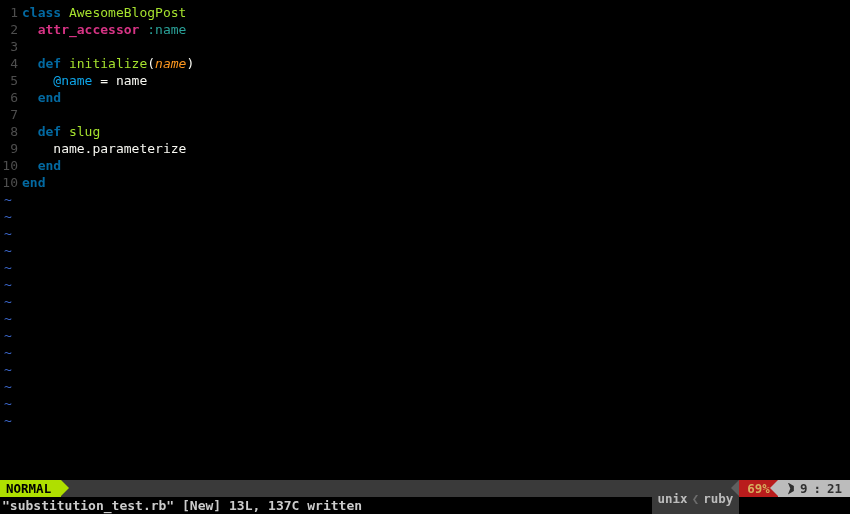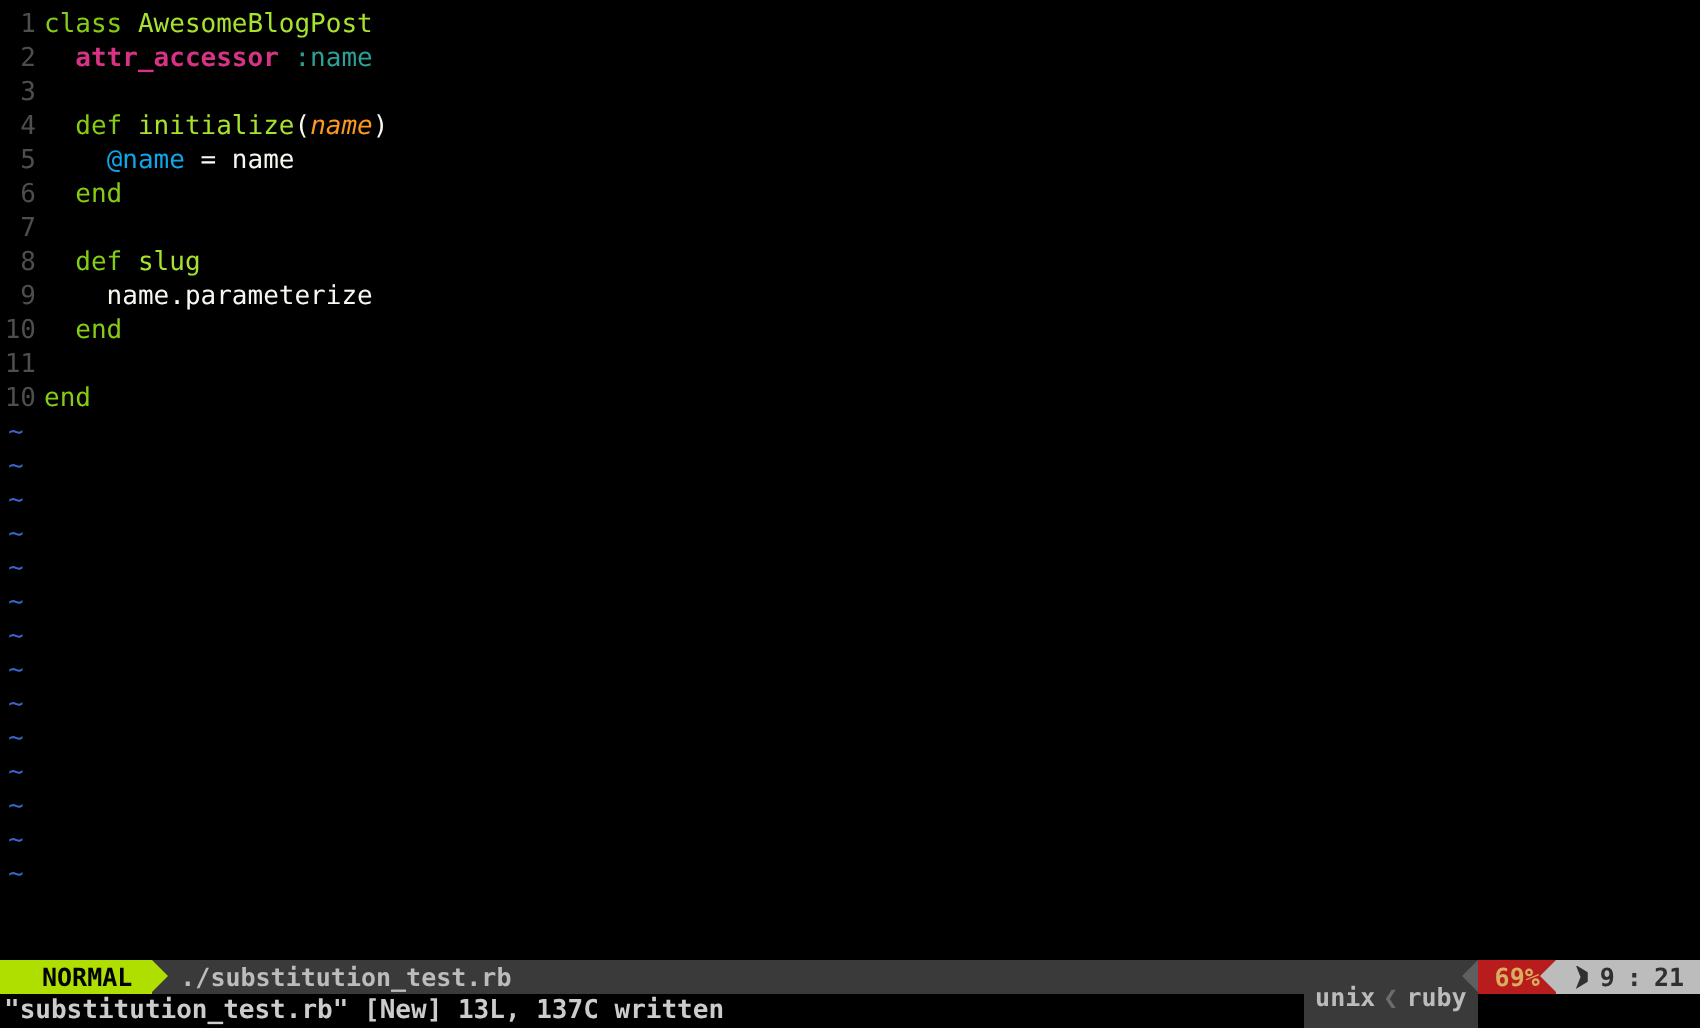--- a/index.html
+++ b/index.html
@@ -39,21 +39,21 @@
     user-select: none;
   }
   .code {
     flex: 1;
     white-space: pre;
   }
   .tilde {
     color: #3a65c7;
     padding-left: 4px;
   }
-  .kw { color: #84cc16; font-weight: normal; }
+  .kw { color: #0369a1; font-weight: bold; }
   .cls { color: #a6e22e; }
   .attr { color: #d63384; font-weight: bold; }
   .sym { color: #2aa198; }
   .func { color: #a6e22e; }
   .param { color: #fd971f; font-style: italic; }
   .ivar { color: #0ea5e9; }
   .plain { color: #f8f8f2; }
 
   .statusbar {
     height: 17px;
@@ -65,21 +65,21 @@
   }
   .seg {
     display: flex;
     align-items: center;
     height: 100%;
     position: relative;
   }
   .seg-mode {
     background: #afdf00;
     color: #000000;
-    padding: 0 10px 0 21px;
+    padding: 0 10px 0 6px;
   }
   .seg-mode::after {
     content: "";
     position: absolute;
     right: -8px;
     top: 0;
     border-top: 8.5px solid transparent;
     border-bottom: 8.5px solid transparent;
     border-left: 8px solid #afdf00;
     z-index: 2;
@@ -176,44 +176,40 @@
       <div class="line"><span class="gutter">1</span><span class="code"><span class="kw">class </span><span class="cls">AwesomeBlogPost</span></span></div>
       <div class="line"><span class="gutter">2</span><span class="code"><span class="plain">  </span><span class="attr">attr_accessor</span><span class="plain"> </span><span class="sym">:name</span></span></div>
       <div class="line"><span class="gutter">3</span><span class="code"></span></div>
       <div class="line"><span class="gutter">4</span><span class="code"><span class="plain">  </span><span class="kw">def </span><span class="func">initialize</span><span class="plain">(</span><span class="param">name</span><span class="plain">)</span></span></div>
       <div class="line"><span class="gutter">5</span><span class="code"><span class="plain">    </span><span class="ivar">@name</span><span class="plain"> = name</span></span></div>
       <div class="line"><span class="gutter">6</span><span class="code"><span class="plain">  </span><span class="kw">end</span></span></div>
       <div class="line"><span class="gutter">7</span><span class="code"></span></div>
       <div class="line"><span class="gutter">8</span><span class="code"><span class="plain">  </span><span class="kw">def </span><span class="func">slug</span></span></div>
       <div class="line"><span class="gutter">9</span><span class="code"><span class="plain">    name.parameterize</span></span></div>
       <div class="line"><span class="gutter">10</span><span class="code"><span class="plain">  </span><span class="kw">end</span></span></div>
-      <div class="line"><span class="gutter">11</span><span class="code"></span></div>
       <div class="line"><span class="gutter">10</span><span class="code"><span class="kw">end</span></span></div>
       <div class="line"><span class="tilde">~</span></div>
       <div class="line"><span class="tilde">~</span></div>
       <div class="line"><span class="tilde">~</span></div>
       <div class="line"><span class="tilde">~</span></div>
       <div class="line"><span class="tilde">~</span></div>
       <div class="line"><span class="tilde">~</span></div>
       <div class="line"><span class="tilde">~</span></div>
       <div class="line"><span class="tilde">~</span></div>
       <div class="line"><span class="tilde">~</span></div>
       <div class="line"><span class="tilde">~</span></div>
       <div class="line"><span class="tilde">~</span></div>
       <div class="line"><span class="tilde">~</span></div>
       <div class="line"><span class="tilde">~</span></div>
       <div class="line"><span class="tilde">~</span></div>
     </div>
 
   <div class="statusbar">
     <div class="seg seg-mode">
       <span>NORMAL</span>
-    </div>
-    <div class="seg seg-file">
-      <span>./substitution_test.rb</span>
     </div>
     <div class="seg seg-spacer"></div>
     <div class="seg seg-right">
       <span>unix</span>
       <span class="sep">❮</span>
       <span>ruby</span>
     </div>
     <div class="seg seg-pct">
       <span>69%</span>
     </div>

